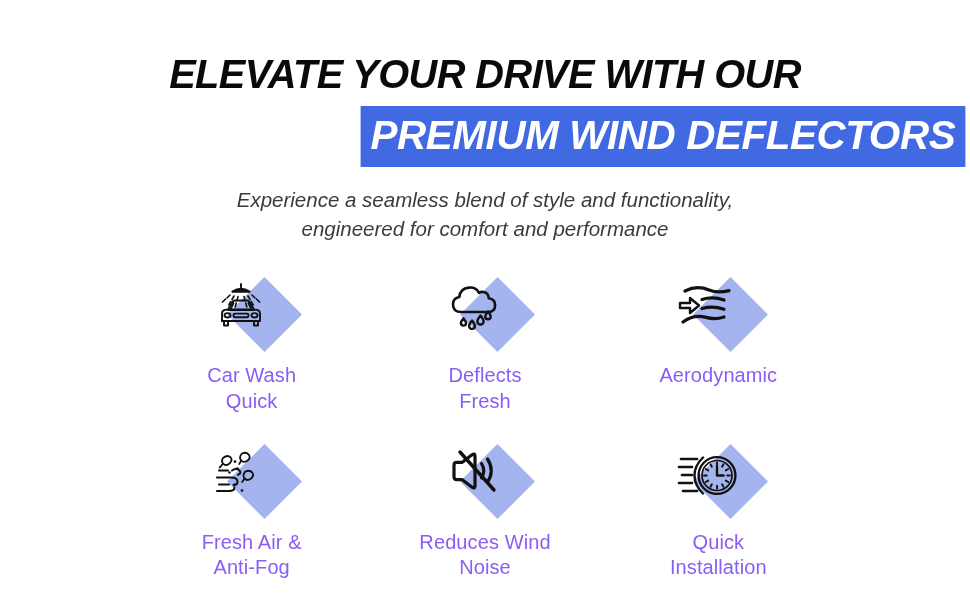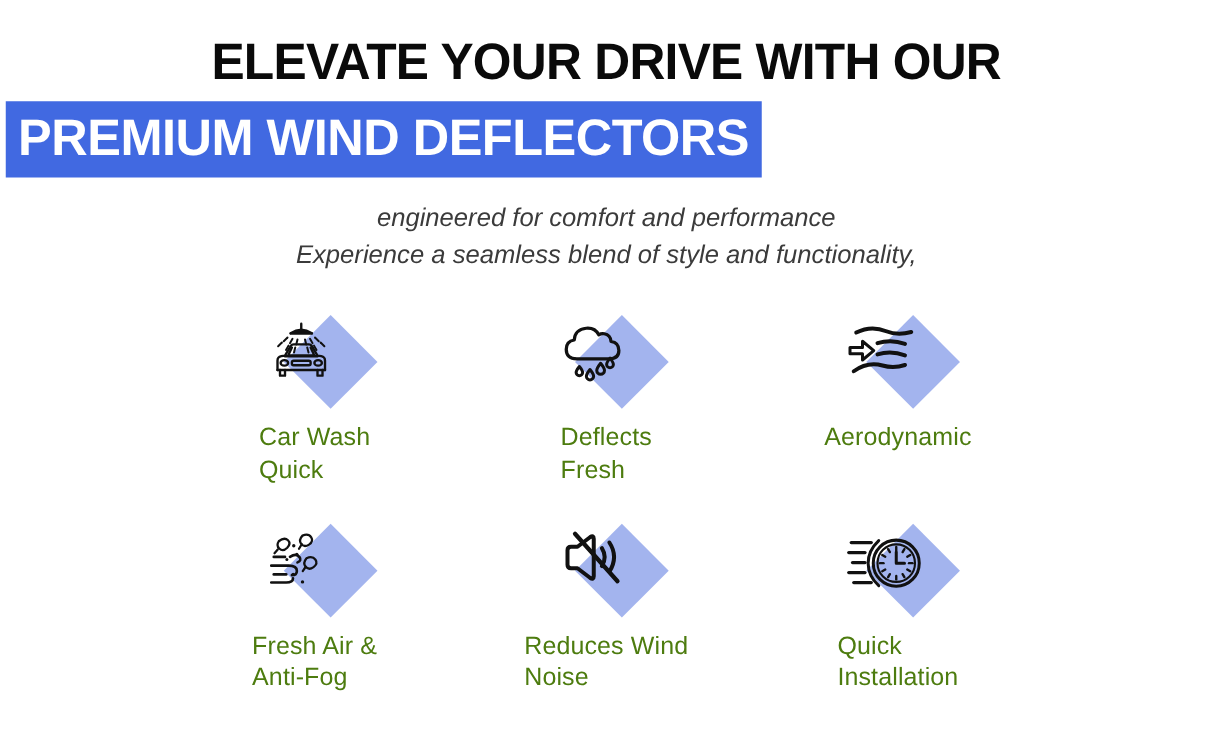--- a/index.html
+++ b/index.html
@@ -18,38 +18,39 @@
   .banner {
     width: 970px;
     height: 600px;
     position: relative;
     background: #ffffff;
     box-sizing: border-box;
   }
 
   
   .headline-block {
-    padding-top: 27px;
+    padding-top: 52px;
     text-align: center;
+    font-style: italic;
   }
   .headline-line1 {
     font-family: "Liberation Sans", sans-serif;
     font-weight: 700;
     font-size: 41px;
     letter-spacing: -0.6px;
     color: #0a0a0a;
     line-height: 1.08;
     margin: 0;
     white-space: nowrap;
     transform: scaleX(0.97);
   }
   .headline-line2-wrap {
     margin-top: 10px;
     display: flex;
-    justify-content: flex-start;
+    justify-content: flex-end;
   }
   .headline-line2 {
     display: inline-block;
     background: #4169e1;
     color: #ffffff;
     font-family: "Liberation Sans", sans-serif;
     font-weight: 700;
     font-size: 41px;
     letter-spacing: -0.4px;
     line-height: 1;
@@ -108,44 +109,45 @@
   .glyph {
     position: relative;
     z-index: 2;
     margin-right: 18px;
     margin-bottom: 4px;
   }
   .glyph svg { display: block; }
 
   .feature-label {
     margin-top: 14px;
+    text-align: center;
     font-family: "Liberation Sans", sans-serif;
     font-weight: 400;
     font-size: 20px;
     line-height: 1.26;
-    color: #4d7c0f;
+    color: #8b5cf6;
     letter-spacing: 0.1px;
   }
   .feature-label span { display: block; }
 </style>
 </head>
 <body>
 
 <div class="banner">
 
   <div class="headline-block">
     <div class="headline-line1">ELEVATE YOUR DRIVE WITH OUR</div>
     <div class="headline-line2-wrap">
       <div class="headline-line2">PREMIUM WIND DEFLECTORS</div>
     </div>
   </div>
 
   <div class="subtitle">
+    <span>Experience a seamless blend of style and functionality,</span>
     <span>engineered for comfort and performance</span>
-    <span>Experience a seamless blend of style and functionality,</span>
   </div>
 
   <div class="features">
 
     <div class="feature">
       <div class="icon-stage">
         <div class="diamond"></div>
         <div class="glyph">
           <svg width="64" height="60" viewBox="0 0 64 60" fill="none" stroke="#111111" stroke-width="1.9" stroke-linecap="round" stroke-linejoin="round">
 

